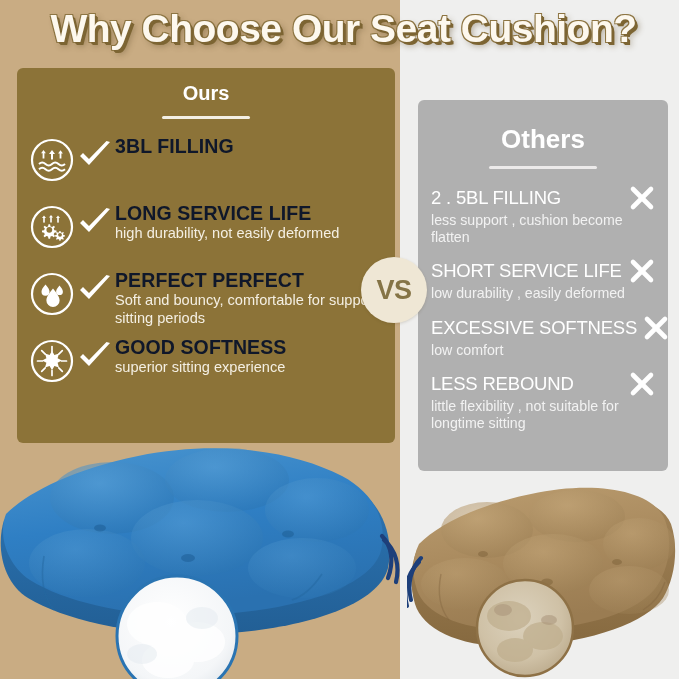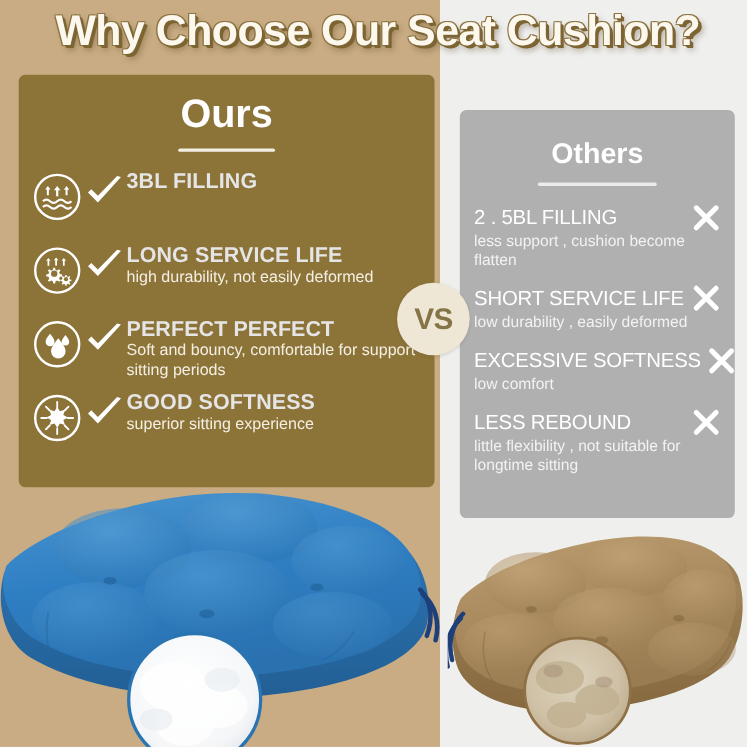--- a/index.html
+++ b/index.html
@@ -42,21 +42,21 @@
     z-index:5;
   }
   .panel-others {
     position:absolute; left:418px; top:100px; width:250px; height:371px;
     background:#b0b0b0; border-radius:6px;
     z-index:5;
   }
   .panel-head {
     text-align:center; color:#ffffff; font-weight:bold;
   }
-  .panel-ours .panel-head { font-size:36px; padding-top:14px; }
+  .panel-ours .panel-head { font-size:20px; padding-top:14px; }
   .panel-others .panel-head { font-size:26px; padding-top:24px; }
   .head-rule {
     height:3px; background:#f3efe4; margin:11px auto 0; border-radius:2px;
   }
   .panel-ours .head-rule { width:88px; }
   .panel-others .head-rule { width:108px; background:#eceaea; }
 
   
   .ours-list { margin-top:16px; }
   .ours-row {
@@ -64,21 +64,21 @@
     padding:0 10px 0 12px; margin-bottom:9px; min-height:58px;
   }
   .feat-icon {
     flex:0 0 46px; width:46px; height:46px; margin-top:2px;
   }
   .feat-check {
     flex:0 0 36px; width:36px; height:32px; margin-top:5px; margin-left:2px;
   }
   .feat-text { flex:1 1 auto; padding-left:2px; }
   .feat-title {
-    color:#e5e5e5; font-size:19.5px; font-weight:bold; letter-spacing:.1px;
+    color:#0f172a; font-size:19.5px; font-weight:bold; letter-spacing:.1px;
     line-height:22px; white-space:nowrap;
   }
   .feat-sub {
     color:#f4efe3; font-size:14.6px; line-height:17.5px; margin-top:1px;
   }
 
   
   .others-list { margin-top:16px; padding:0 13px; }
   .other-row { margin-bottom:13px; }
   .other-head {

